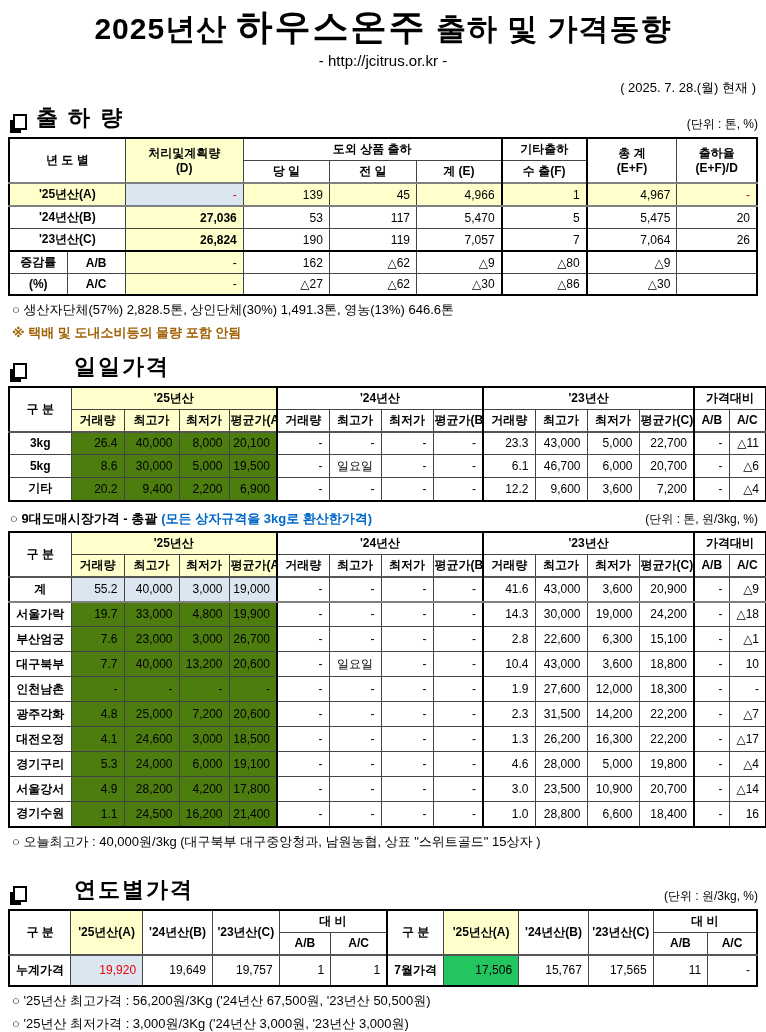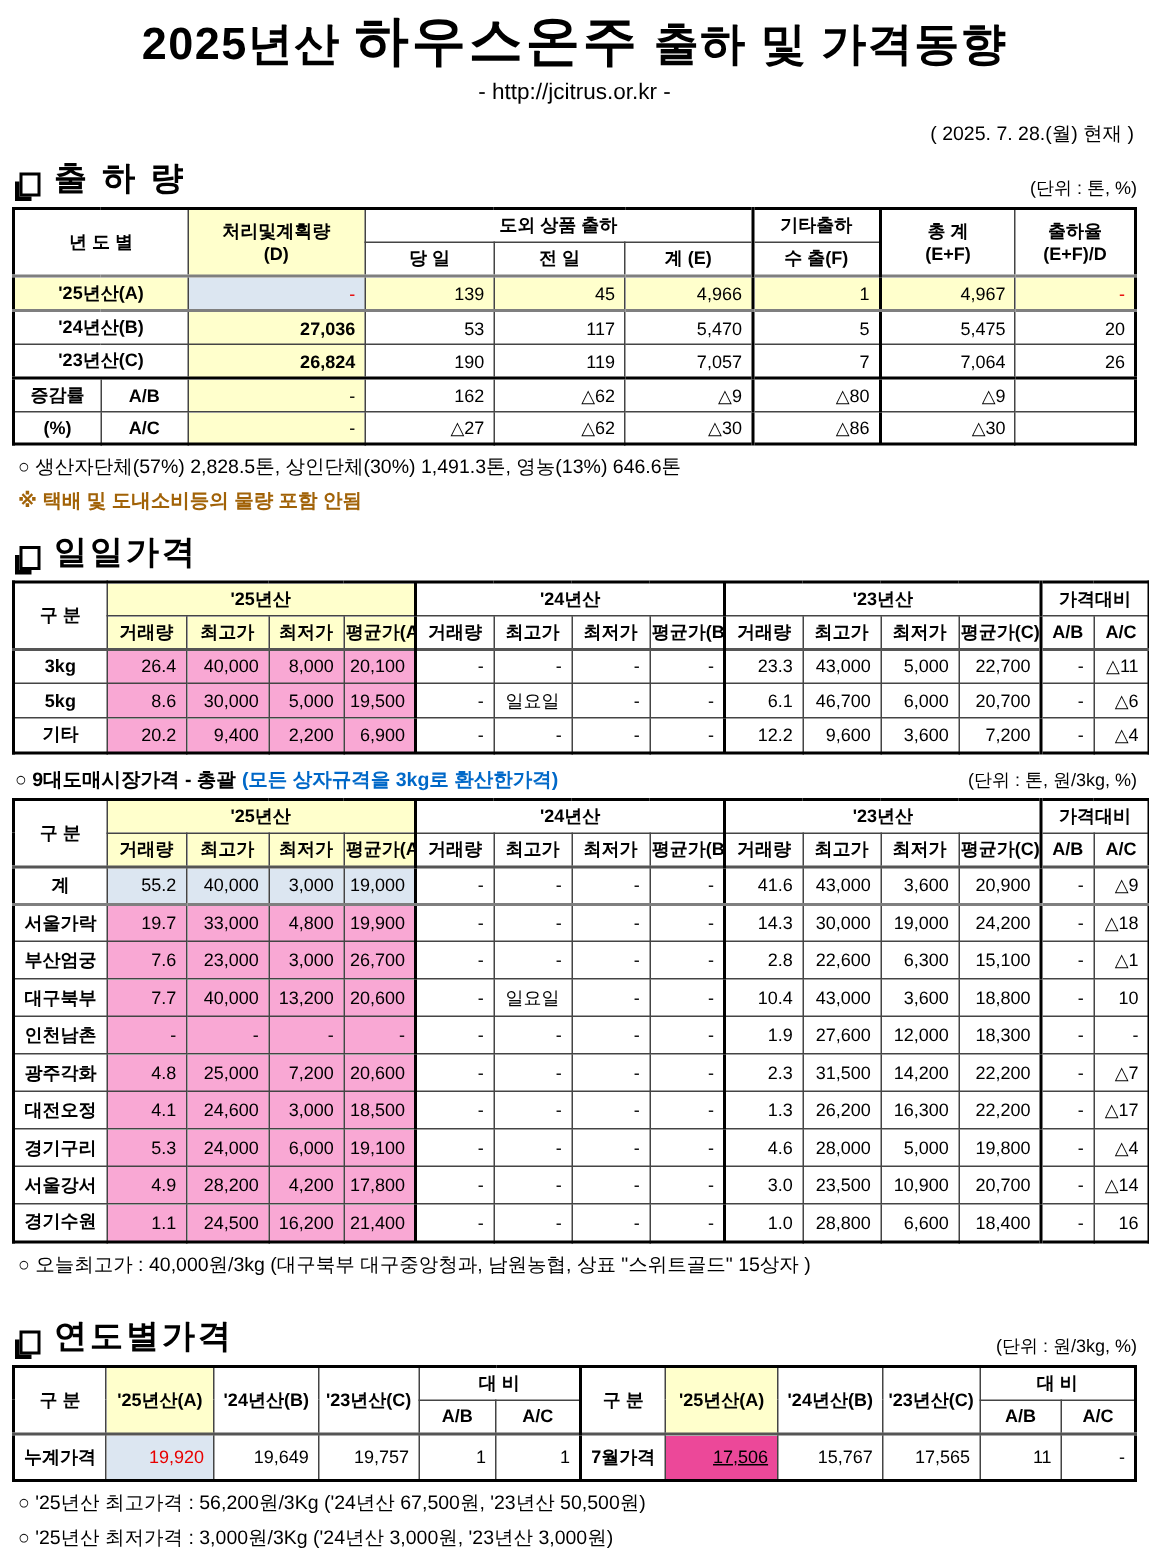--- a/index.html
+++ b/index.html
@@ -40,34 +40,34 @@
   .t1 td { height:21px; }
   .t1 td.c0 { background:#ffffcc; font-weight:bold; }
   .t1 tr.hl td { background:#ffffcc; border-top:2px solid #7f7f7f; border-bottom:2px solid #7f7f7f; }
   .t1 tr.hl td.c0 { background:#dce6f1; color:#e80000; font-weight:normal; }
   .t1 tr.hl td.rt { color:#e80000; }
   .t1 tbody.chg tr:first-child td { border-top:2px solid #000; }
   .t1 tbody.chg td.c0 { font-weight:normal; }
 
   
   .t2 td { height:23px; }
-  .t2 tbody td.y { background:#f9a8d4; }
+  .t2 tbody td.y { background:#4d7c0f; }
   .t2 tr.total td.y { background:#dce6f1; }
   .t2 tr.total td { border-bottom:2px solid #7f7f7f; }
   .t2.tall td { height:25px; }
 
   
   .t4 td { height:31px; font-size:12px; }
   .t4 .v25l { background:#dce6f1; color:#e80000; }
-  .t4 .v25r { background:#ec4899;text-decoration:underline; }
+  .t4 .v25r { background:#22c55e; }
 
   
   .note { font-size:13px; margin:5px 0 0 4px; }
   .note.red { color:#a16207; font-weight:bold; }
-  .sp-above { margin-top:10px; }
+  .sp-above { margin-top:10px;gap:38px; }
 </style>
 </head>
 <body>
 
 <div class="page">
 
   <div class="doc-header">
     <h1 class="doc-title"><span>2025년산</span> <span class="heavy">하우스온주</span> <span>출하 및 가격동향</span></h1>
     <div class="doc-url">- http://jcitrus.or.kr -</div>
   </div>

